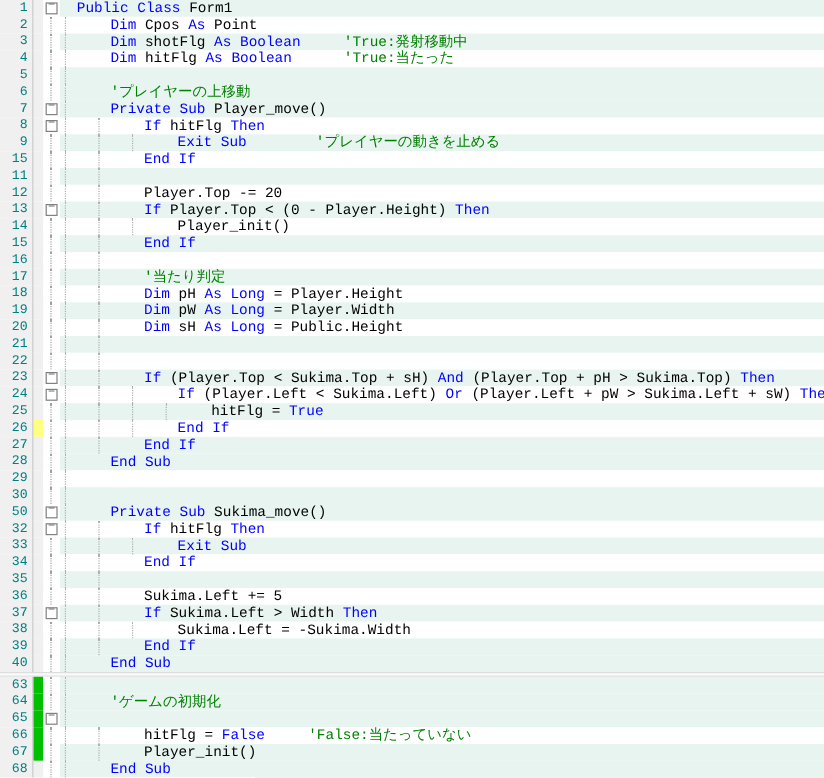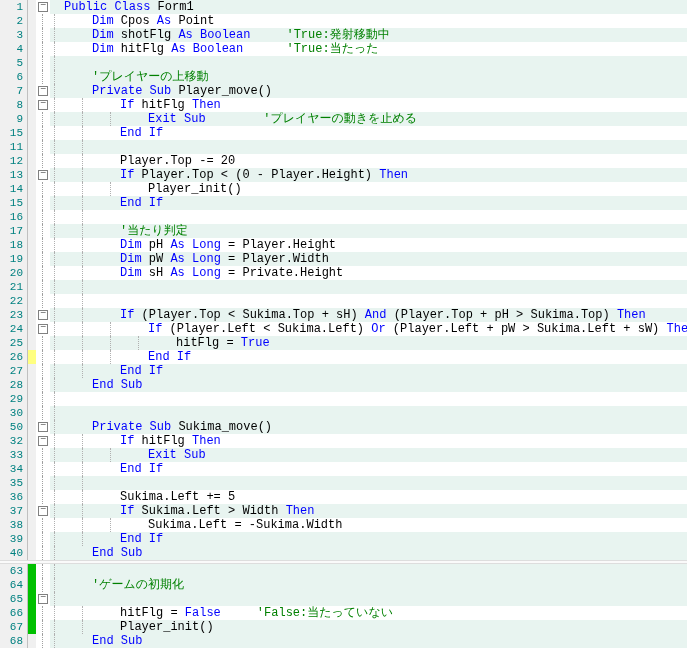--- a/index.html
+++ b/index.html
@@ -111,21 +111,21 @@
       <div class="line hl1"><div class="gutter">15</div><div class="marker"></div><div class="fold line"></div><div class="indent" style="width: 56px;"><span class="g" style="left: 4px;"></span><span class="g" style="left: 32px;"></span></div><div class="code"><span class="kw">End If</span></div></div>
       <div class="line hl0"><div class="gutter">11</div><div class="marker"></div><div class="fold line"></div><div class="indent" style="width: 56px;"><span class="g" style="left: 4px;"></span><span class="g" style="left: 32px;"></span></div><div class="code"></div></div>
       <div class="line hl1"><div class="gutter">12</div><div class="marker"></div><div class="fold line"></div><div class="indent" style="width: 56px;"><span class="g" style="left: 4px;"></span><span class="g" style="left: 32px;"></span></div><div class="code"><span class="id">Player.Top -= 20</span></div></div>
       <div class="line hl0"><div class="gutter">13</div><div class="marker"></div><div class="fold hasmark"></div><div class="indent" style="width: 56px;"><span class="g" style="left: 4px;"></span><span class="g" style="left: 32px;"></span></div><div class="code"><span class="kw">If</span><span class="id"> Player.Top &lt; (0 - Player.Height) </span><span class="kw">Then</span></div></div>
       <div class="line hl1"><div class="gutter">14</div><div class="marker"></div><div class="fold line"></div><div class="indent" style="width: 84px;"><span class="g" style="left: 4px;"></span><span class="g" style="left: 32px;"></span><span class="g" style="left: 60px;"></span></div><div class="code"><span class="id">Player_init()</span></div></div>
       <div class="line hl0"><div class="gutter">15</div><div class="marker"></div><div class="fold line"></div><div class="indent" style="width: 56px;"><span class="g" style="left: 4px;"></span><span class="g" style="left: 32px;"></span></div><div class="code"><span class="kw">End If</span></div></div>
       <div class="line hl1"><div class="gutter">16</div><div class="marker"></div><div class="fold line"></div><div class="indent" style="width: 56px;"><span class="g" style="left: 4px;"></span><span class="g" style="left: 32px;"></span></div><div class="code"></div></div>
       <div class="line hl0"><div class="gutter">17</div><div class="marker"></div><div class="fold line"></div><div class="indent" style="width: 56px;"><span class="g" style="left: 4px;"></span><span class="g" style="left: 32px;"></span></div><div class="code"><span class="cm">'当たり判定</span></div></div>
       <div class="line hl1"><div class="gutter">18</div><div class="marker"></div><div class="fold line"></div><div class="indent" style="width: 56px;"><span class="g" style="left: 4px;"></span><span class="g" style="left: 32px;"></span></div><div class="code"><span class="kw">Dim</span><span class="id"> pH </span><span class="kw">As Long</span><span class="id"> = Player.Height</span></div></div>
       <div class="line hl0"><div class="gutter">19</div><div class="marker"></div><div class="fold line"></div><div class="indent" style="width: 56px;"><span class="g" style="left: 4px;"></span><span class="g" style="left: 32px;"></span></div><div class="code"><span class="kw">Dim</span><span class="id"> pW </span><span class="kw">As Long</span><span class="id"> = Player.Width</span></div></div>
-      <div class="line hl1"><div class="gutter">20</div><div class="marker"></div><div class="fold line"></div><div class="indent" style="width: 56px;"><span class="g" style="left: 4px;"></span><span class="g" style="left: 32px;"></span></div><div class="code"><span class="kw">Dim</span><span class="id"> sH </span><span class="kw">As Long</span><span class="id"> = Private.Height</span></div></div>
+      <div class="line hl1"><div class="gutter">20</div><div class="marker"></div><div class="fold line"></div><div class="indent" style="width: 56px;"><span class="g" style="left: 4px;"></span><span class="g" style="left: 32px;"></span></div><div class="code"><span class="kw">Dim</span><span class="id"> sH </span><span class="kw">As Long</span><span class="id"> = Public.Height</span></div></div>
       <div class="line hl0"><div class="gutter">21</div><div class="marker"></div><div class="fold line"></div><div class="indent" style="width: 56px;"><span class="g" style="left: 4px;"></span><span class="g" style="left: 32px;"></span></div></div>
       <div class="line hl1"><div class="gutter">22</div><div class="marker"></div><div class="fold line"></div><div class="indent" style="width: 56px;"><span class="g" style="left: 4px;"></span><span class="g" style="left: 32px;"></span></div><div class="code"></div></div>
       <div class="line hl0"><div class="gutter">23</div><div class="marker"></div><div class="fold hasmark"></div><div class="indent" style="width: 56px;"><span class="g" style="left: 4px;"></span><span class="g" style="left: 32px;"></span></div><div class="code"><span class="kw">If</span><span class="id"> (Player.Top &lt; Sukima.Top + sH) </span><span class="kw">And</span><span class="id"> (Player.Top + pH &gt; Sukima.Top) </span><span class="kw">Then</span></div></div>
       <div class="line hl1"><div class="gutter">24</div><div class="marker"></div><div class="fold hasmark"></div><div class="indent" style="width: 84px;"><span class="g" style="left: 4px;"></span><span class="g" style="left: 32px;"></span><span class="g" style="left: 60px;"></span></div><div class="code"><span class="kw">If</span><span class="id"> (Player.Left &lt; Sukima.Left) </span><span class="kw">Or</span><span class="id"> (Player.Left + pW &gt; Sukima.Left + sW) </span><span class="kw">Then</span></div></div>
       <div class="line hl0"><div class="gutter">25</div><div class="marker"></div><div class="fold line"></div><div class="indent" style="width: 112px;"><span class="g" style="left: 4px;"></span><span class="g" style="left: 32px;"></span><span class="g" style="left: 60px;"></span><span class="g" style="left: 88px;"></span></div><div class="code"><span class="id">hitFlg = </span><span class="kw">True</span></div></div>
       <div class="line hl1"><div class="gutter">26</div><div class="marker yellow"></div><div class="fold line"></div><div class="indent" style="width: 84px;"><span class="g" style="left: 4px;"></span><span class="g" style="left: 32px;"></span><span class="g" style="left: 60px;"></span></div><div class="code"><span class="kw">End If</span></div></div>
       <div class="line hl0"><div class="gutter">27</div><div class="marker"></div><div class="fold line"></div><div class="indent" style="width: 56px;"><span class="g" style="left: 4px;"></span><span class="g" style="left: 32px;"></span></div><div class="code"><span class="kw">End If</span></div></div>
       <div class="line hl0"><div class="gutter">28</div><div class="marker"></div><div class="fold line"></div><div class="indent" style="width: 28px;"><span class="g" style="left: 4px;"></span></div><div class="code"><span class="kw">End Sub</span></div></div>
       <div class="line hl1"><div class="gutter">29</div><div class="marker"></div><div class="fold line"></div><div class="indent" style="width: 28px;"><span class="g" style="left: 4px;"></span></div><div class="code"></div></div>
       <div class="line hl0"><div class="gutter">30</div><div class="marker"></div><div class="fold line"></div><div class="indent" style="width: 28px;"><span class="g" style="left: 4px;"></span></div></div>

